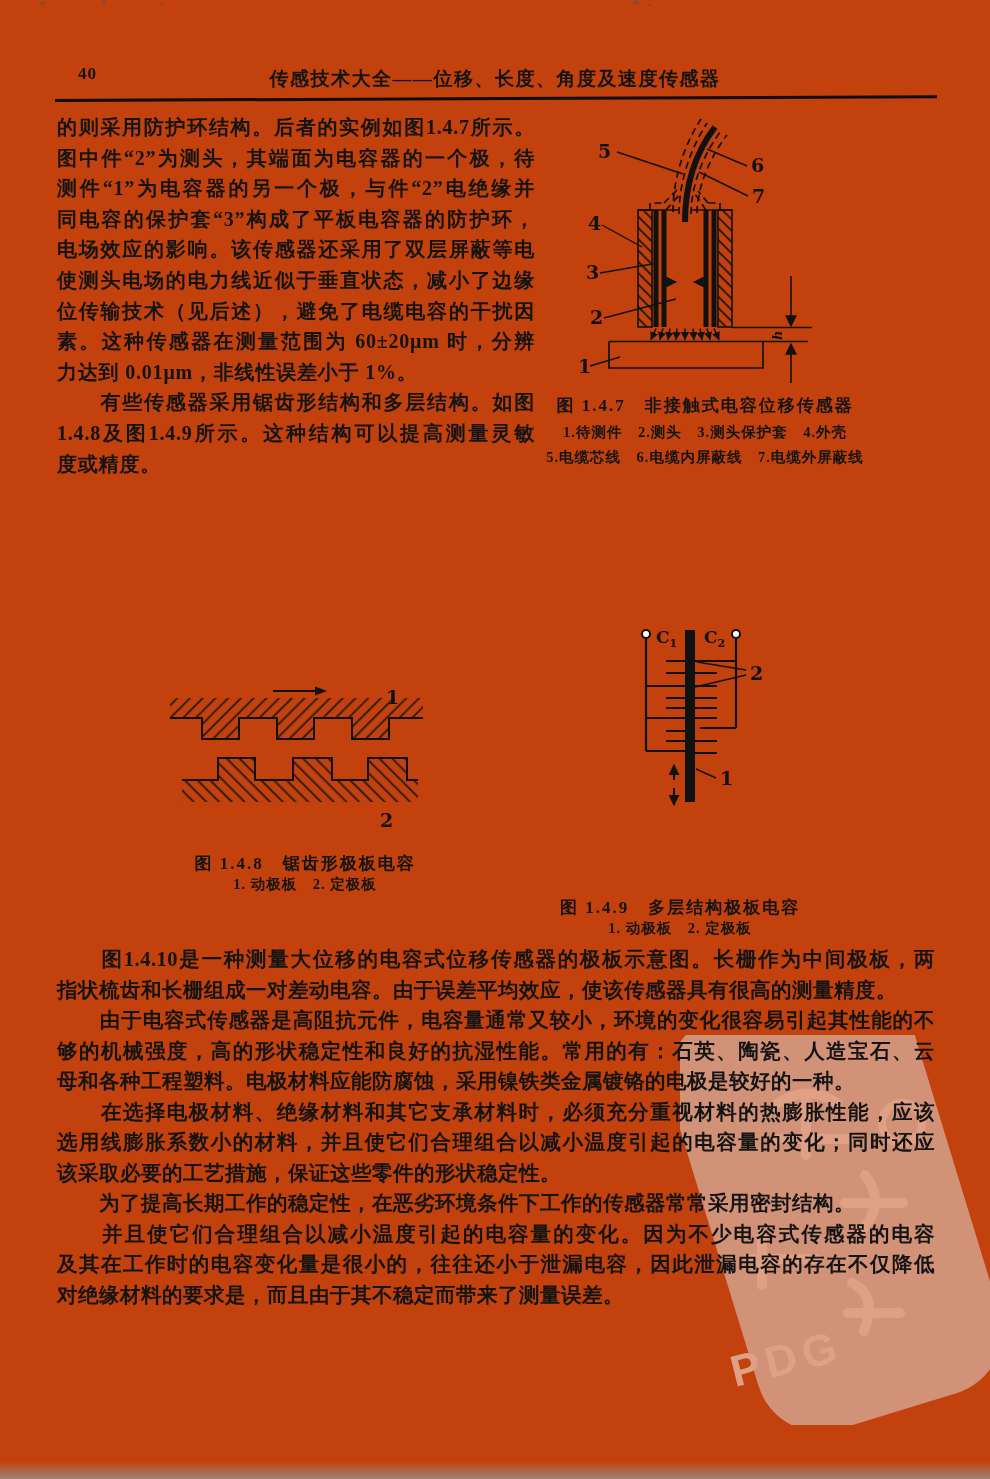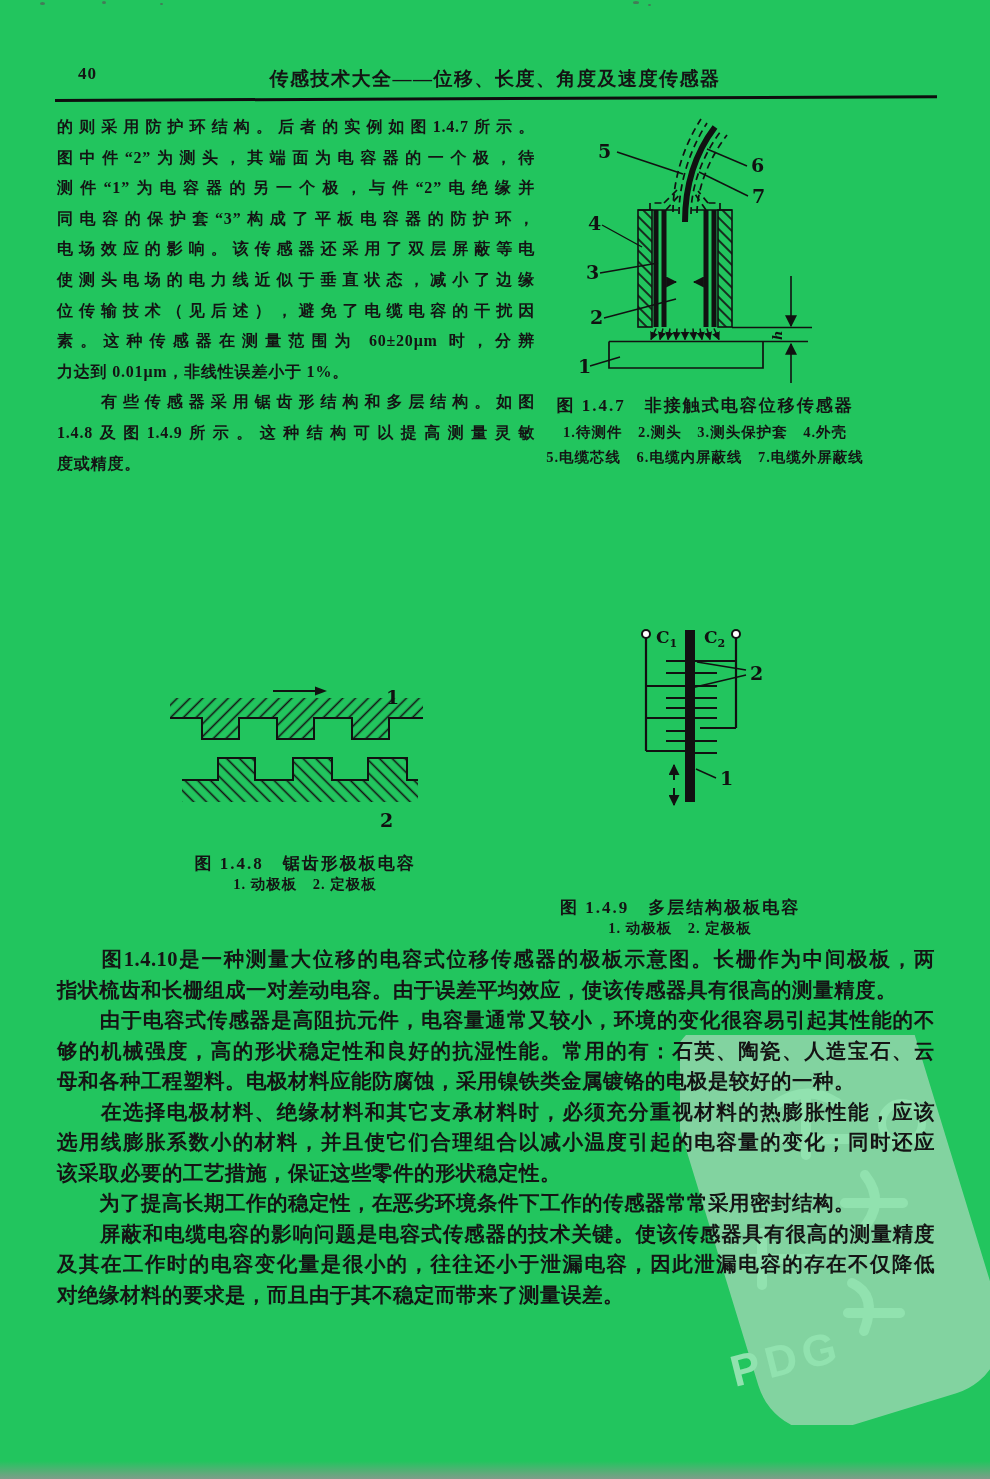--- a/index.html
+++ b/index.html
@@ -1,26 +1,26 @@
 <!DOCTYPE html>
 <html><head>
 <meta charset="utf-8">
 <style>
   html,body{margin:0;padding:0;background:#e9e9e9;}
-  .page{position:relative;width:990px;height:1479px;background:#22c55e;overflow:hidden;
+  .page{position:relative;width:990px;height:1479px;background:#c2410c;overflow:hidden;
         font-family:"Liberation Serif","DejaVu Serif",serif;color:#141414;}
   
   .hdr-num{position:absolute;left:78px;top:64px;font-size:17px;font-weight:700;letter-spacing:1px;}
   .hdr-title{position:absolute;left:0;right:0;top:66px;text-align:center;font-size:19px;font-weight:700;letter-spacing:1.5px;}
   .hdr-rule{position:absolute;left:55px;top:99px;width:882px;height:3px;background:#0e0e0e;
             transform:rotate(-0.25deg);transform-origin:left center;}
   
   .tline{text-align:justify;text-align-last:justify;}
   .tline.tlast{text-align-last:left;}
-  .intro{position:absolute;left:57px;top:112px;width:478px;font-size:16px;line-height:30.6px;
+  .intro{position:absolute;left:57px;top:112px;width:478px;font-size:20px;line-height:30.6px;
          font-weight:700;letter-spacing:0.8px;}
   .body-text{position:absolute;left:57px;top:944px;width:878px;font-size:20.5px;line-height:30.55px;
          font-weight:700;letter-spacing:0.5px;z-index:2;}
   
   .cap{position:absolute;text-align:center;font-weight:700;z-index:2;}
   .cap147{left:490px;top:394px;width:430px;}
   .cap148{left:125px;top:852px;width:360px;}
   .cap149{left:505px;top:896px;width:350px;}
   .cap .t{font-size:17px;letter-spacing:2px;}
   .cap .lg{font-size:14.5px;letter-spacing:1px;}
@@ -225,21 +225,21 @@
       </div>
     <div>
         <div class="tline">　　在选择电极材料、绝缘材料和其它支承材料时，必须充分重视材料的热膨胀性能，应该</div>
         <div class="tline">选用线膨胀系数小的材料，并且使它们合理组合以减小温度引起的电容量的变化；同时还应</div>
         <div class="tline tlast">该采取必要的工艺措施，保证这些零件的形状稳定性。</div>
       </div>
     <div>
         <div class="tline tlast">　　为了提高长期工作的稳定性，在恶劣环境条件下工作的传感器常常采用密封结构。</div>
       </div>
     <div>
-        <div class="tline">　　屏蔽和电缆电容的影响问题是电容式传感器的技术关键。使该传感器具有很高的测量精度</div>
+        <div class="tline">　　并且使它们合理组合以减小温度引起的电容量的变化。因为不少电容式传感器的电容</div>
         <div class="tline">及其在工作时的电容变化量是很小的，往往还小于泄漏电容，因此泄漏电容的存在不仅降低</div>
         <div class="tline tlast">对绝缘材料的要求是，而且由于其不稳定而带来了测量误差。</div>
       </div>
   </div>
 
   <svg class="watermark" viewBox="0 0 310 390">
     <g opacity="0.5">
       <rect x="35" y="-45" width="252" height="430" rx="65" transform="rotate(-17 160 190)" fill="#e2e2e2"></rect>
       <g stroke="#ffffff" stroke-width="10" stroke-linecap="round" fill="none">
         <path d="M95,70 q32,-22 62,-2"></path>

